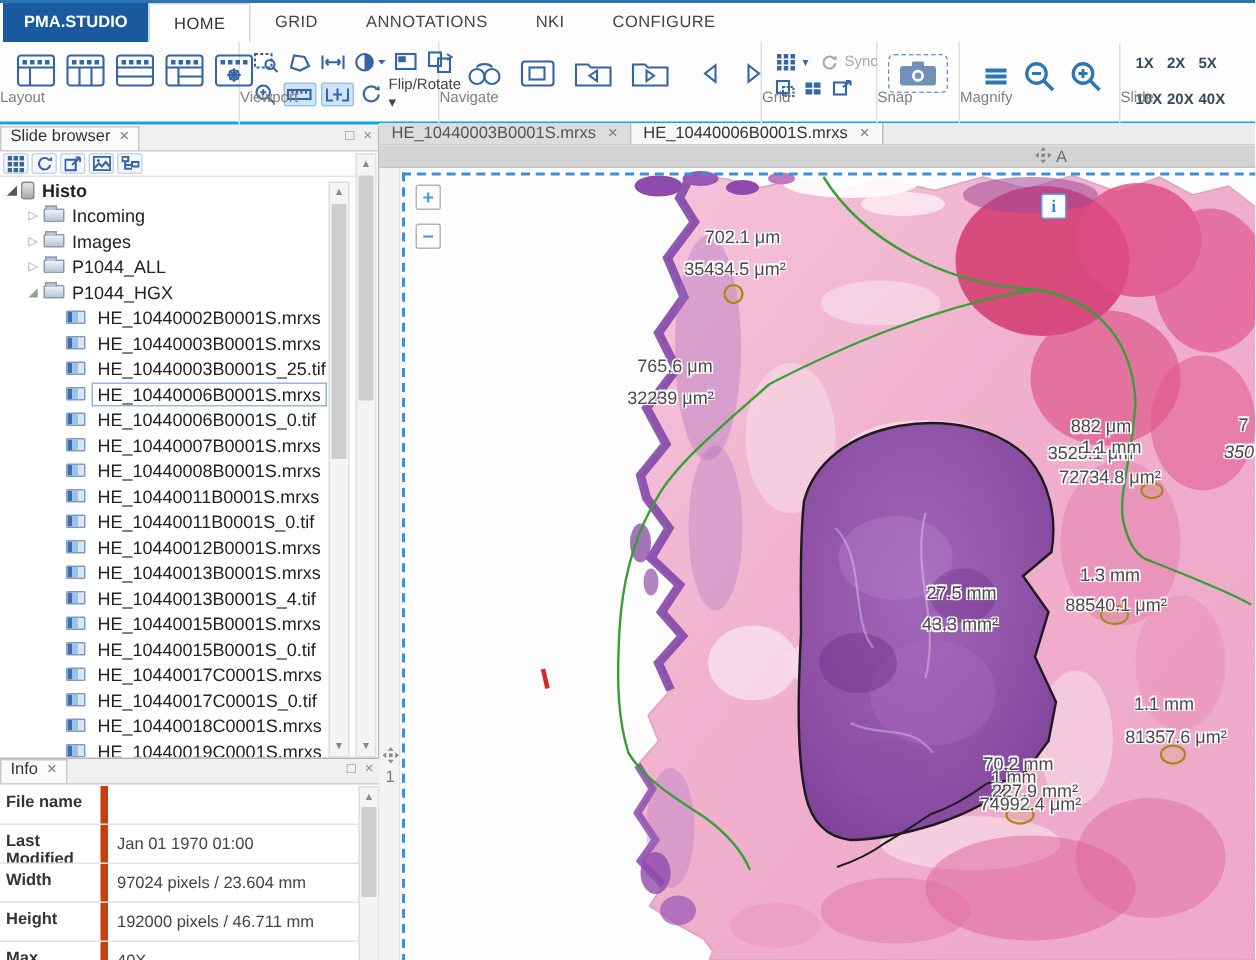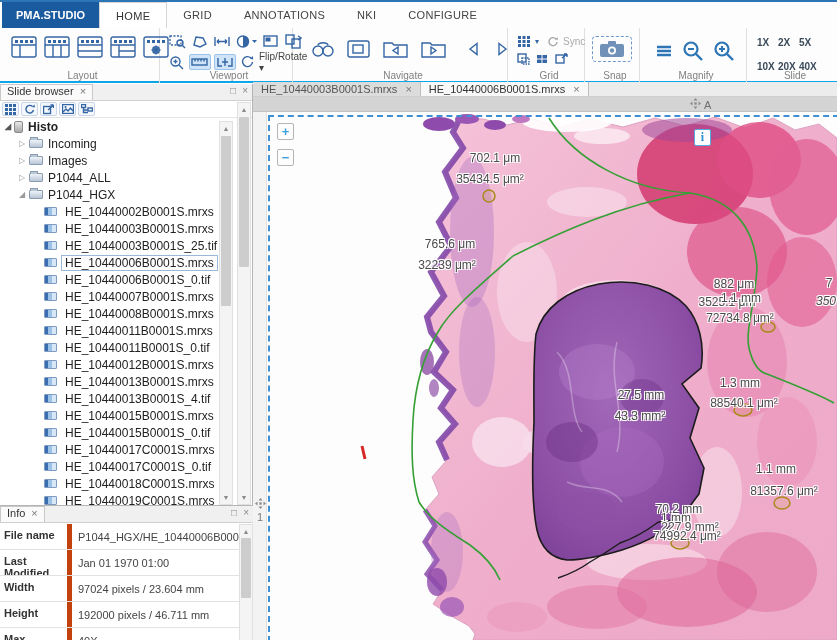--- a/index.html
+++ b/index.html
@@ -10,22 +10,22 @@
   
   #ribbon { position:absolute; left:0; top:0; width:837px; height:83px; background:#fdfdfd;
     border-top:2px solid #2e75b6; border-bottom:2px solid #0ea5e9; }
   #tabrow { position:absolute; left:0; top:0; width:100%; height:26px; display:flex; align-items:stretch; }
   .app-tab { background:#1a5a9e; color:#fff; font-weight:bold; font-size:11px;
     padding:0 14px; display:flex; align-items:center; margin-left:2px; }
   .rtab { font-size:11px; color:#444; padding:0 16px; display:flex; align-items:center; letter-spacing:.3px; }
   .rtab.active { background:#fff; border:1px solid #d5d5d5; border-bottom:none; color:#333; }
   #groups { position:absolute; left:0; top:26px; width:100%; height:55px; display:flex; }
   .rgroup { position:relative; height:100%; border-right:1px solid #e0e0e0; padding:3px 4px 12px 4px; }
-  .rgroup-label { position:absolute; bottom:2px; left:0; right:0; text-align:center;
-    font-size:10px; color:#808080;padding-left:6px; }
+  .rgroup-label { position:absolute; bottom:12px; left:0; right:0; text-align:left;
+    font-size:10px; color:#808080; }
   .g-row { display:flex; align-items:center; gap:3px; }
   .ibtn { display:flex; align-items:center; justify-content:center; border-radius:2px; padding:1px; }
   .ibtn.hl { background:#cfe4f8; border:1px solid #9cc3e8; }
   .blue-txt { color:#2e5f9e; font-size:10px; font-weight:bold; }
   .gray-txt { color:#aaa; font-size:10px; }
   svg .st { stroke:#3465a4; fill:none; stroke-width:1.4; }
   svg .fl { fill:#3465a4; }
   svg .stg { stroke:#a8a8a8; fill:none; stroke-width:1.4; }
 
   
@@ -562,21 +562,20 @@
         </div>
         <div class="win-btns">
           <span>□</span>
           <span>×</span>
         </div>
       </div>
       <div id="info-table">
 
           <div class="irow">
             <div class="ilabel">File name</div>
-            <div class="ivalue">P1044_HGX/HE_10440006B000</div>
           </div>
 
           <div class="irow">
             <div class="ilabel">Last Modified</div>
             <div class="ivalue">Jan 01 1970 01:00</div>
           </div>
 
           <div class="irow">
             <div class="ilabel">Width</div>
             <div class="ivalue">97024 pixels / 23.604 mm</div>

